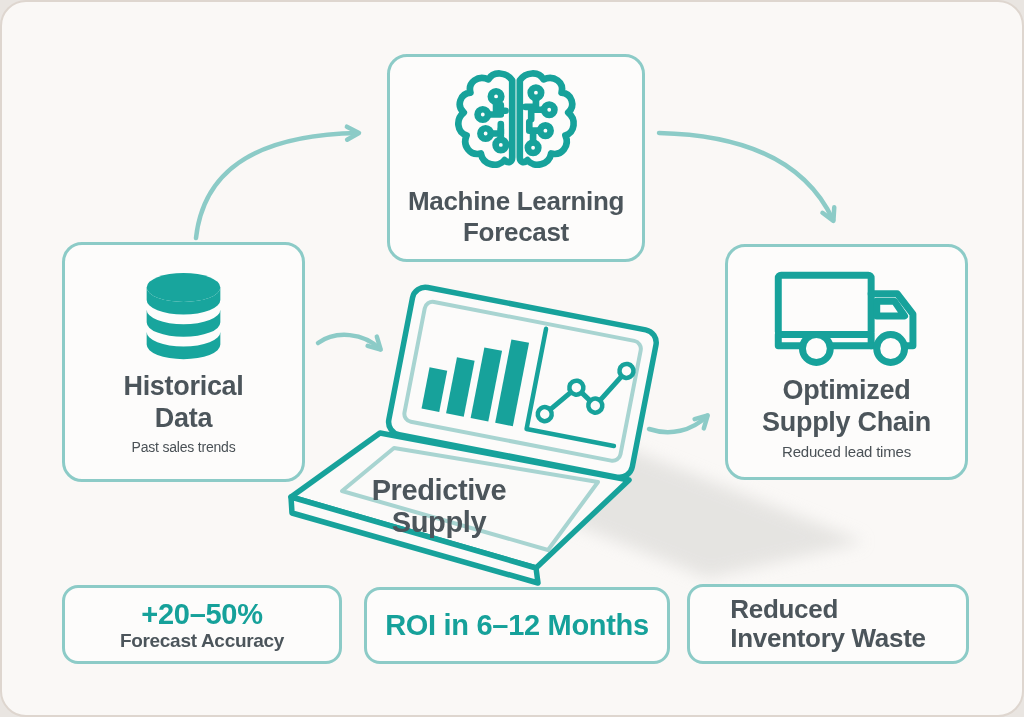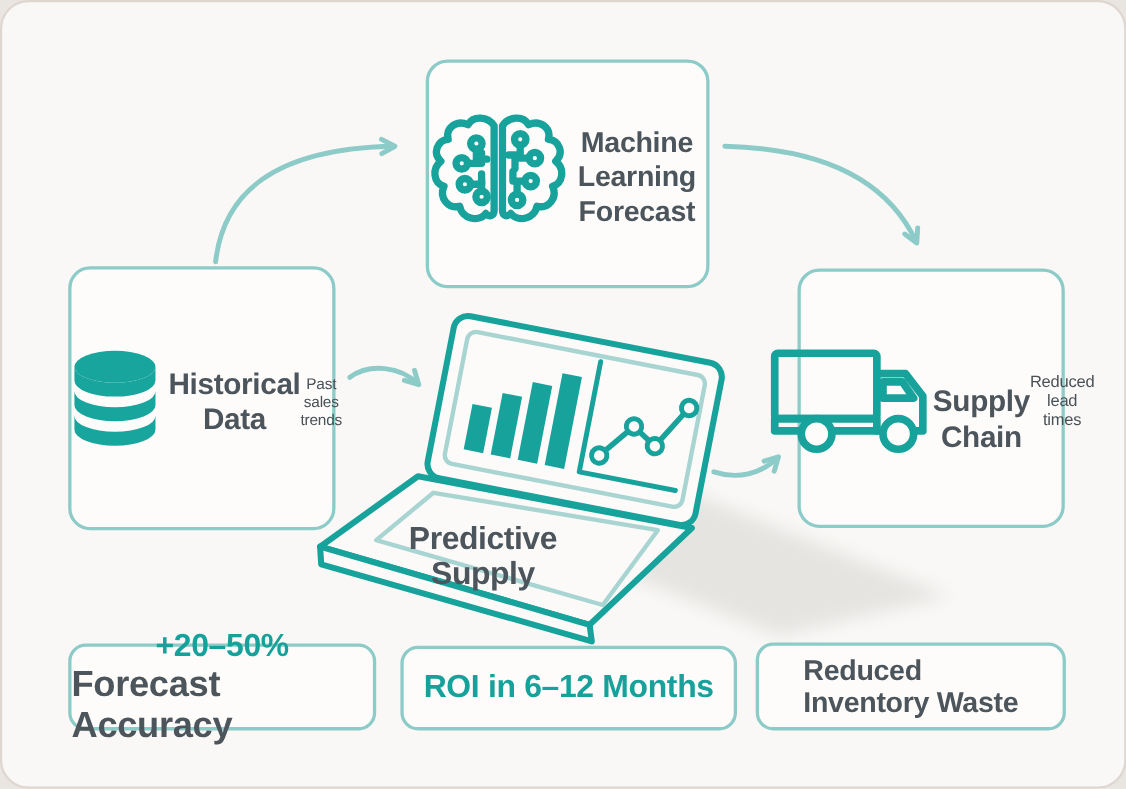--- a/index.html
+++ b/index.html
@@ -1,21 +1,21 @@
 <!DOCTYPE html>
 <html><head>
 <meta charset="utf-8">
 <style>
   html,body{margin:0;padding:0;background:#e9e5e1;font-family:"Liberation Sans",sans-serif;}
   .stage{position:relative;width:1024px;height:717px;background:#faf8f6;border-radius:26px;
          border:2px solid #ded6cf;box-sizing:border-box;overflow:hidden;}
   .art{position:absolute;left:0;top:0;width:1024px;height:717px;}
 
   .node{position:absolute;background:#fdfcfb;border:3px solid #8ccbc7;border-radius:20px;
-        display:flex;flex-direction:row;align-items:center;justify-content:center;
+        display:flex;flex-direction:column;align-items:center;justify-content:center;
         box-sizing:border-box;text-align:center;}
   .node .ttl{color:#4c555b;font-weight:700;letter-spacing:-0.3px;line-height:1.2;margin:6px 0 0 0;}
   .node .sub{color:#4a5156;font-weight:500;letter-spacing:-0.2px;margin-top:5px;}
 
   #node-ml{left:385px;top:52px;width:258px;height:208px;}
   #node-ml .ttl{font-size:26px;font-weight:600;}
   #node-hist{left:60px;top:240px;width:243px;height:240px;}
   #node-hist .ttl{font-size:27px;}
   #node-hist .sub{font-size:14px;}
   #node-chain{left:723px;top:242px;width:243px;height:236px;}
@@ -25,21 +25,21 @@
   .laptop-label{position:absolute;left:312px;top:472px;width:250px;text-align:center;
                 color:#4c555b;font-size:29px;font-weight:700;letter-spacing:-0.4px;line-height:1.12;}
 
   .pill{position:absolute;background:#fdfcfb;border:3px solid #8ccbc7;border-radius:16px;
         display:flex;flex-direction:column;align-items:center;justify-content:center;
         box-sizing:border-box;text-align:left;line-height:1.12;}
   #pill-1{left:60px;top:583px;width:280px;height:79px;}
   #pill-2{left:362px;top:585px;width:306px;height:77px;}
   #pill-3{left:685px;top:582px;width:282px;height:80px;}
   .pill .val{color:#16a19a;font-size:29px;font-weight:700;letter-spacing:-0.3px;}
-  .pill .lbl{color:#4c555b;font-size:33px;font-weight:600;letter-spacing:-0.3px;}
+  .pill .lbl{color:#4c555b;font-size:19px;font-weight:600;letter-spacing:-0.3px;}
   #pill-3 .lbl{font-size:26px;font-weight:700;}
 
   .icon{flex:0 0 auto;}
 </style>
 </head>
 <body>
 
 <div class="stage">
 
   <svg class="art" viewBox="0 0 1024 717">
@@ -141,21 +141,21 @@
       <g stroke="#17a29b" stroke-width="7.5" fill="none" stroke-linecap="round" stroke-linejoin="round">
         <rect x="6" y="12" width="100" height="64" rx="3"></rect>
         <rect x="6" y="76" width="100" height="12"></rect>
         <path d="M106,32 H134 L151,54 V88 H106"></path>
         <path d="M112,40 H131 L142,56 H112 Z"></path>
         <circle cx="47" cy="91" r="15" fill="#fdfcfb"></circle>
         <circle cx="127" cy="91" r="15" fill="#fdfcfb"></circle>
       </g>
     </svg>
     <h2 class="ttl">
-      <br>
+      <span>Optimized</span><br>
       <span>Supply Chain</span>
     </h2>
     <div class="sub">Reduced lead times</div>
   </section>
 
   <div class="laptop-label">
     <span>Predictive</span><br>
     <span>Supply</span>
   </div>
 

